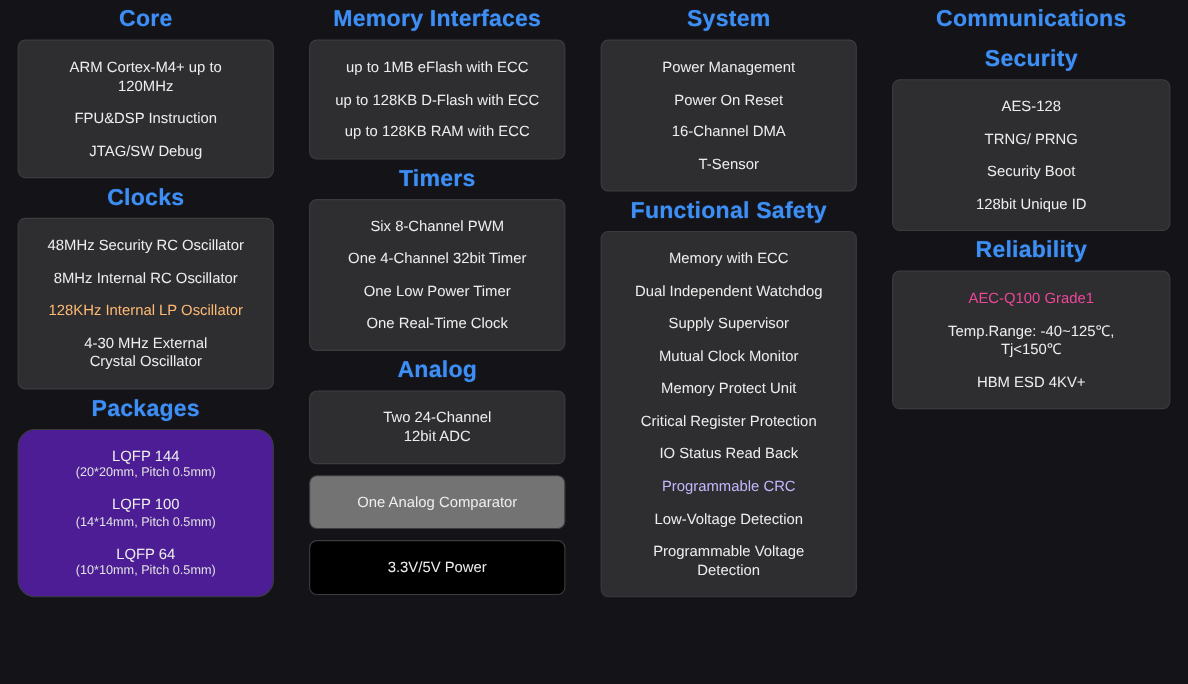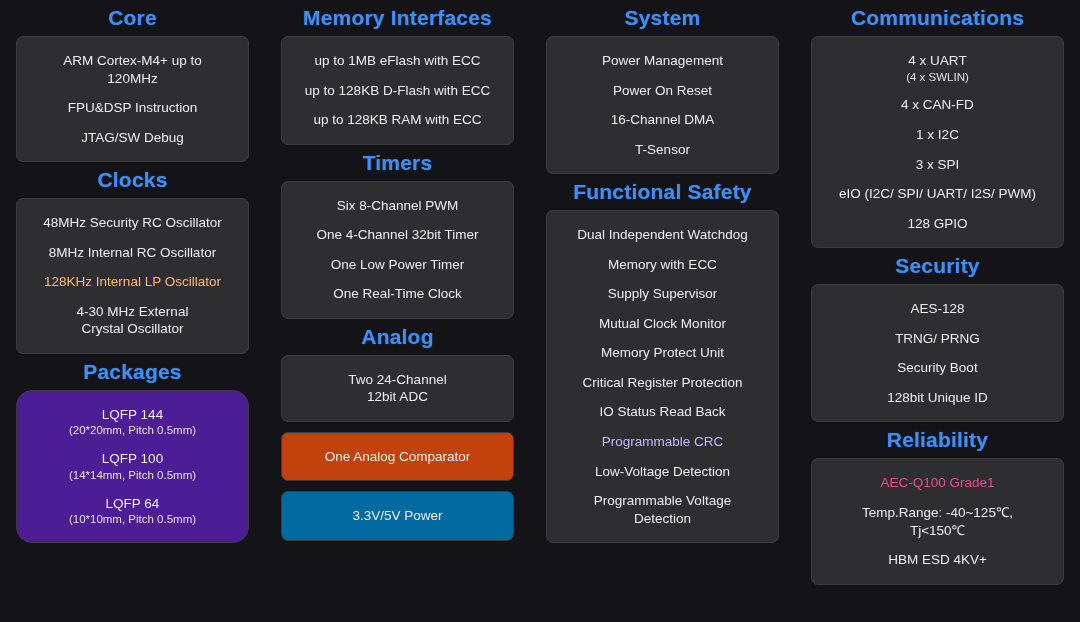--- a/index.html
+++ b/index.html
@@ -121,60 +121,52 @@
         <div class="item" style="color: rgb(237, 237, 237);"><span class="item-main">Six 8-Channel PWM</span></div>
         <div class="item" style="color: rgb(237, 237, 237);"><span class="item-main">One 4-Channel 32bit Timer</span></div>
         <div class="item" style="color: rgb(237, 237, 237);"><span class="item-main">One Low Power Timer</span></div>
         <div class="item" style="color: rgb(237, 237, 237);"><span class="item-main">One Real-Time Clock</span></div>
       </div>
       <div class="section-title" style="color: rgb(61, 142, 245);">Analog</div>
       <div class="card" style="background: rgb(46, 46, 49); border-color: rgb(60, 60, 64);">
         <div class="item" style="color: rgb(237, 237, 237);"><span class="item-main">Two 24-Channel
 12bit ADC</span></div>
       </div>
-      <div class="card" style="background: #c2410c; border-color: rgb(60, 60, 64);">
+      <div class="card" style="background: #737373; border-color: rgb(60, 60, 64);">
         <div class="item" style="color: rgb(237, 237, 237);"><span class="item-main">One Analog Comparator</span></div>
       </div>
-      <div class="card" style="background: #0369a1; border-color: rgb(60, 60, 64);">
+      <div class="card" style="background: #000000; border-color: rgb(60, 60, 64);">
         <div class="item" style="color: rgb(237, 237, 237);"><span class="item-main">3.3V/5V Power</span></div>
       </div>
     </div>
     <div class="column col-3">
       <div class="section-title" style="color: rgb(61, 142, 245);">System</div>
       <div class="card" style="background: rgb(46, 46, 49); border-color: rgb(60, 60, 64);">
         <div class="item" style="color: rgb(237, 237, 237);"><span class="item-main">Power Management</span></div>
         <div class="item" style="color: rgb(237, 237, 237);"><span class="item-main">Power On Reset</span></div>
         <div class="item" style="color: rgb(237, 237, 237);"><span class="item-main">16-Channel DMA</span></div>
         <div class="item" style="color: rgb(237, 237, 237);"><span class="item-main">T-Sensor</span></div>
       </div>
       <div class="section-title" style="color: rgb(61, 142, 245);">Functional Safety</div>
       <div class="card" style="background: rgb(46, 46, 49); border-color: rgb(60, 60, 64);">
+        <div class="item" style="color: rgb(237, 237, 237);"><span class="item-main">Memory with ECC</span></div>
         <div class="item" style="color: rgb(237, 237, 237);"><span class="item-main">Dual Independent Watchdog</span></div>
-        <div class="item" style="color: rgb(237, 237, 237);"><span class="item-main">Memory with ECC</span></div>
         <div class="item" style="color: rgb(237, 237, 237);"><span class="item-main">Supply Supervisor</span></div>
         <div class="item" style="color: rgb(237, 237, 237);"><span class="item-main">Mutual Clock Monitor</span></div>
         <div class="item" style="color: rgb(237, 237, 237);"><span class="item-main">Memory Protect Unit</span></div>
         <div class="item" style="color: rgb(237, 237, 237);"><span class="item-main">Critical Register Protection</span></div>
         <div class="item" style="color: rgb(237, 237, 237);"><span class="item-main">IO Status Read Back</span></div>
         <div class="item" style="color: #c4b5fd;"><span class="item-main">Programmable CRC</span></div>
         <div class="item" style="color: rgb(237, 237, 237);"><span class="item-main">Low-Voltage Detection</span></div>
         <div class="item" style="color: rgb(237, 237, 237);"><span class="item-main">Programmable Voltage
 Detection</span></div>
       </div>
     </div>
     <div class="column col-4">
       <div class="section-title" style="color: rgb(61, 142, 245);">Communications</div>
-      <div class="card" style="background: rgb(46, 46, 49); border-color: rgb(60, 60, 64);">
-        <div class="item" style="color: rgb(237, 237, 237);"><span class="item-main">4 x UART</span><span class="item-sub">(4 x SWLIN)</span></div>
-        <div class="item" style="color: rgb(237, 237, 237);"><span class="item-main">4 x CAN-FD</span></div>
-        <div class="item" style="color: rgb(237, 237, 237);"><span class="item-main">1 x I2C</span></div>
-        <div class="item" style="color: rgb(237, 237, 237);"><span class="item-main">3 x SPI</span></div>
-        <div class="item" style="color: rgb(237, 237, 237);"><span class="item-main">eIO (I2C/ SPI/ UART/ I2S/ PWM)</span></div>
-        <div class="item" style="color: rgb(237, 237, 237);"><span class="item-main">128 GPIO</span></div>
-      </div>
       <div class="section-title" style="color: rgb(61, 142, 245);">Security</div>
       <div class="card" style="background: rgb(46, 46, 49); border-color: rgb(60, 60, 64);">
         <div class="item" style="color: rgb(237, 237, 237);"><span class="item-main">AES-128</span></div>
         <div class="item" style="color: rgb(237, 237, 237);"><span class="item-main">TRNG/ PRNG</span></div>
         <div class="item" style="color: rgb(237, 237, 237);"><span class="item-main">Security Boot</span></div>
         <div class="item" style="color: rgb(237, 237, 237);"><span class="item-main">128bit Unique ID</span></div>
       </div>
       <div class="section-title" style="color: rgb(61, 142, 245);">Reliability</div>
       <div class="card" style="background: rgb(46, 46, 49); border-color: rgb(60, 60, 64);">
         <div class="item" style="color: #ec4899;"><span class="item-main">AEC-Q100 Grade1</span></div>

